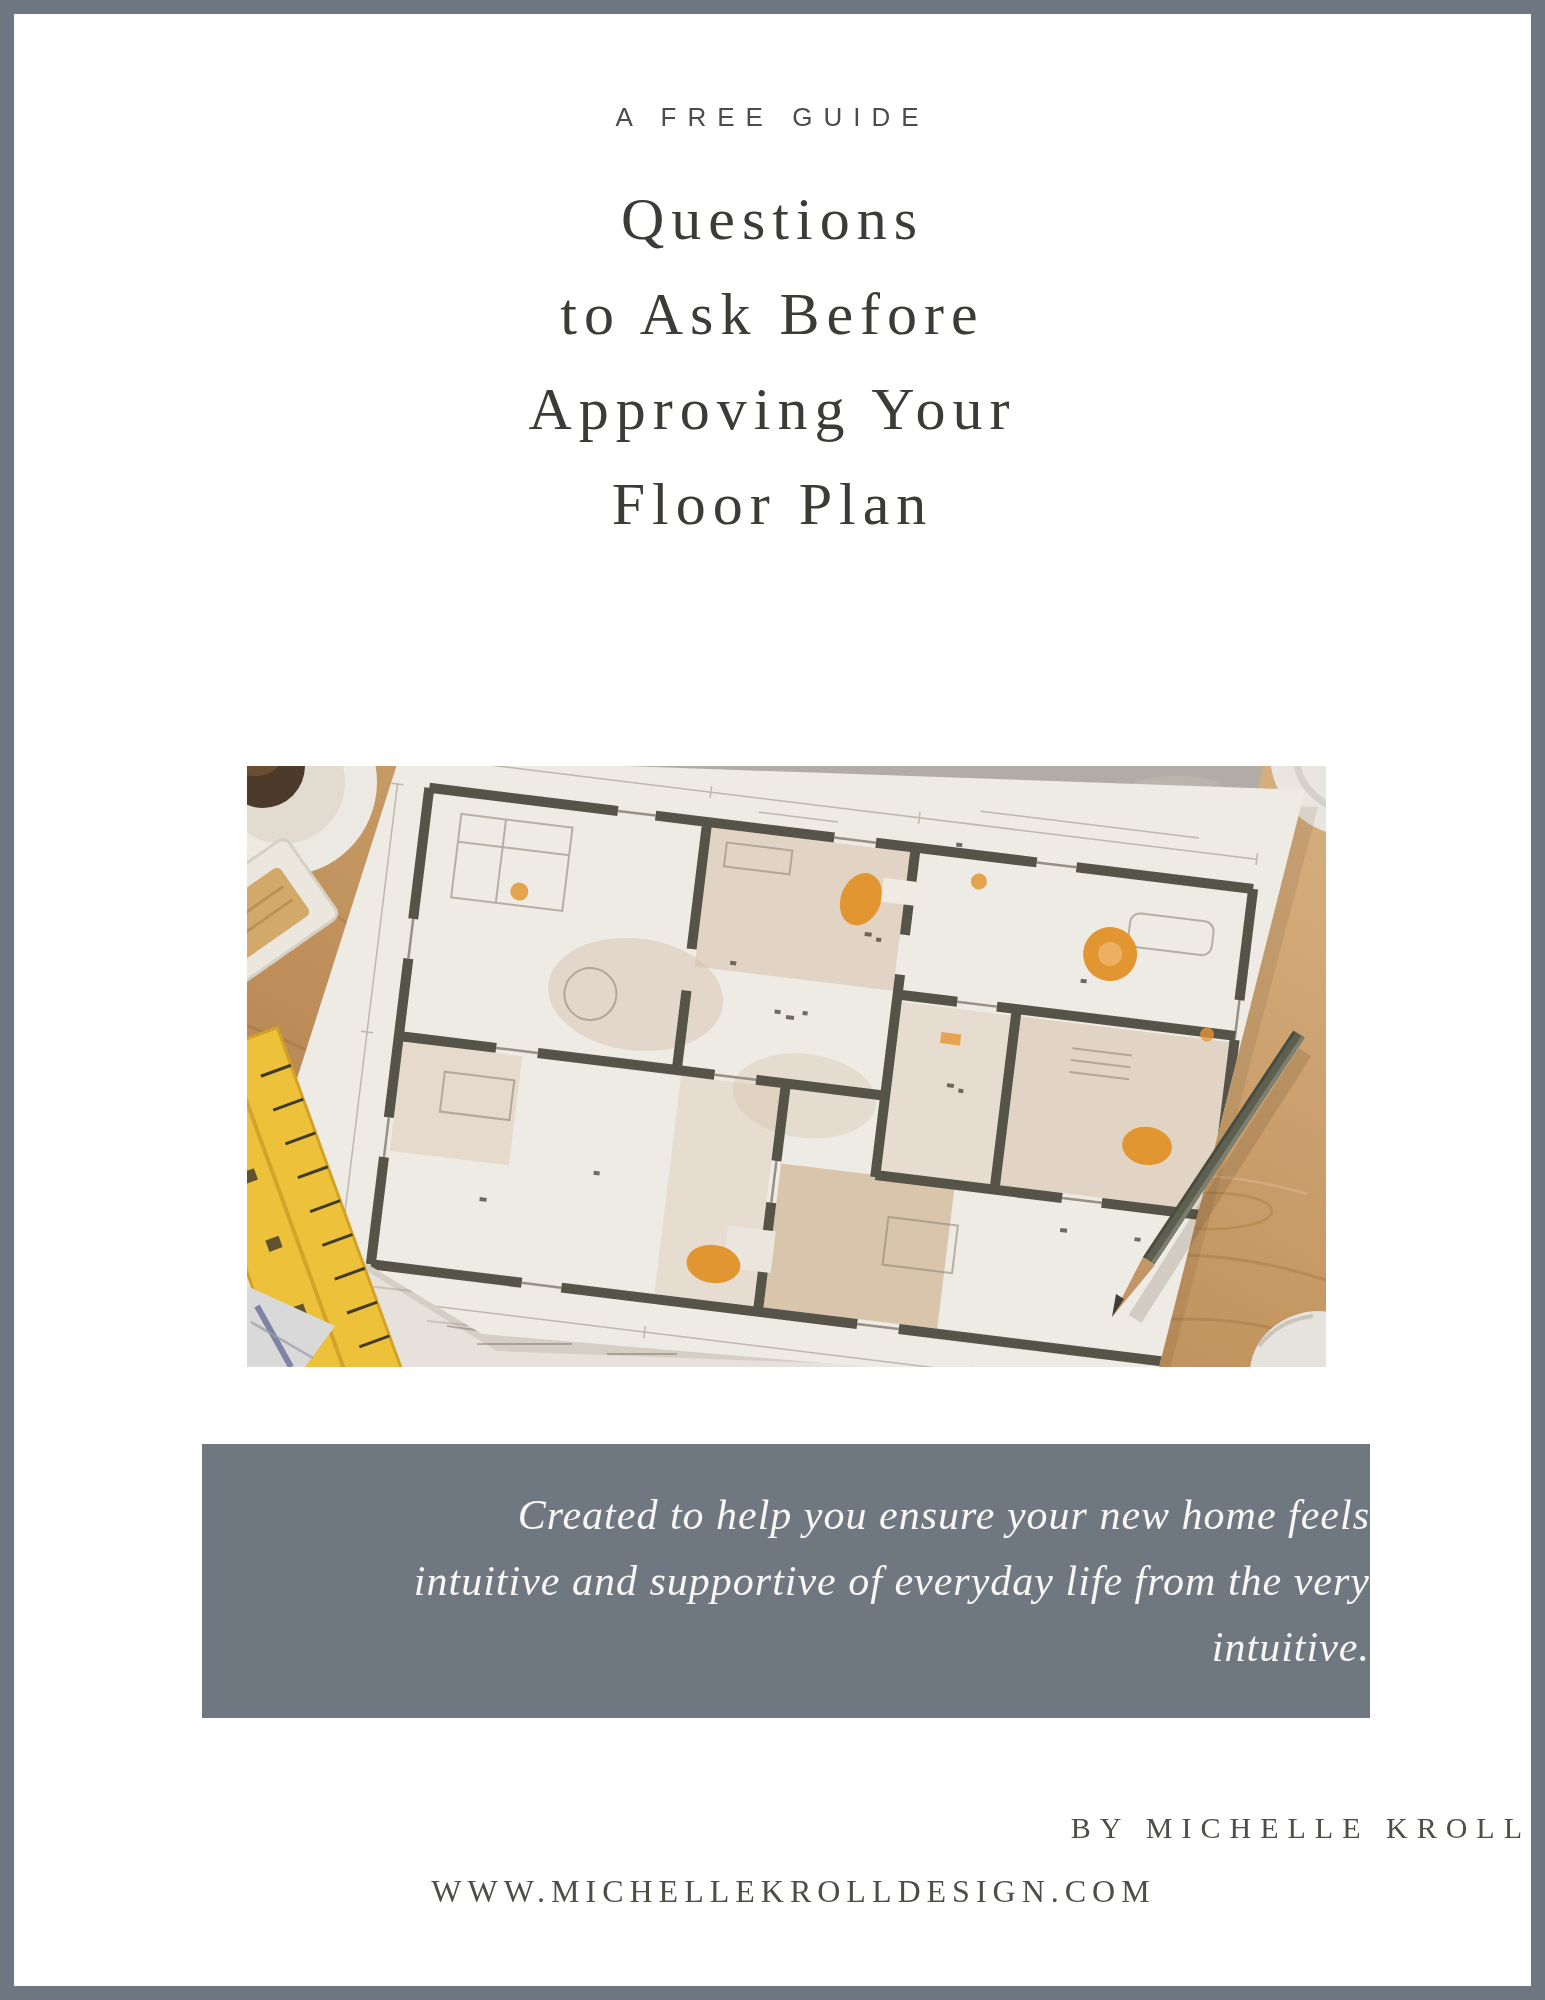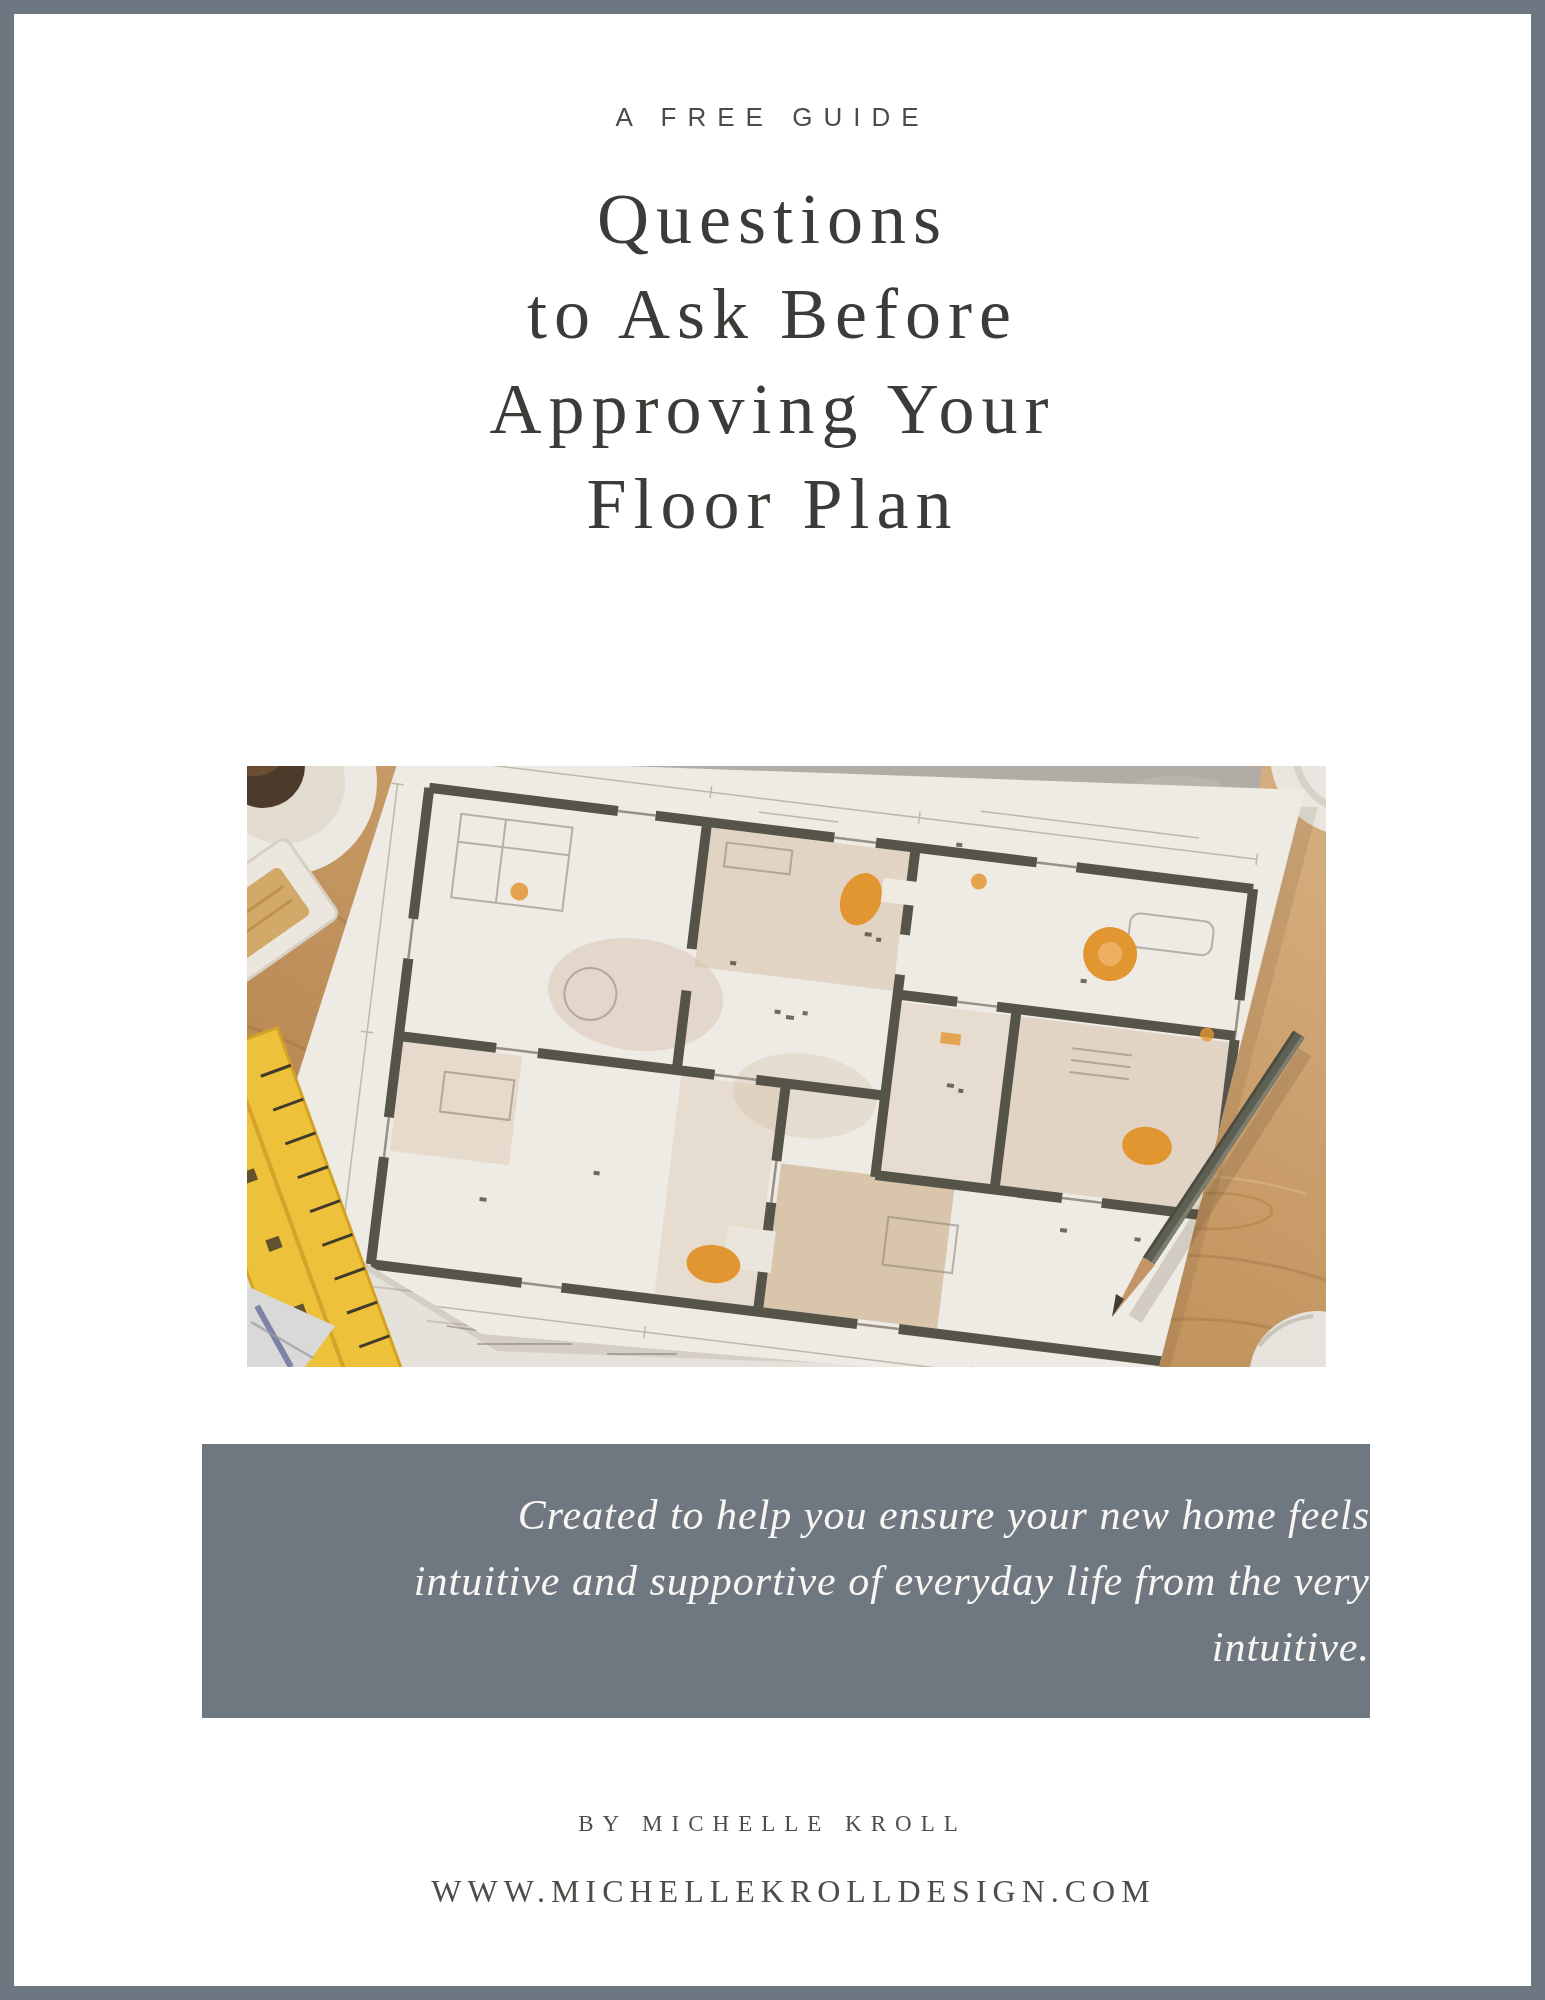--- a/index.html
+++ b/index.html
@@ -8,39 +8,39 @@
     background:#ffffff; border:14px solid var(--border_gray,#6e7681);
     font-family:"Liberation Serif", serif; overflow:hidden;
   }
   .eyebrow {
     position:absolute; top:88px; left:0; right:0; text-align:center;
     font-family:"Liberation Sans", sans-serif;
     font-size:26px; letter-spacing:11px; color:var(--label_ink,#4c4b49);
   }
   .title {
     position:absolute; top:158px; left:0; right:0; text-align:center;
-    font-size:72px; line-height:95px; letter-spacing:7px;
+    font-size:60px; line-height:95px; letter-spacing:7px;
     color:var(--title_ink,#3c3b38); font-weight:400;
   }
   .title span { display:block; }
   .photo {
     position:absolute; left:233px; top:752px; width:1079px; height:601px;
     overflow:hidden; background:var(--wood,#c79862);
   }
   .photo svg { display:block; width:100%; height:100%; }
   .quote {
     position:absolute; left:188px; top:1430px; width:1168px; height:274px;
     background:var(--quote_bg,#6f7781); color:var(--quote_text,#f8f7f3);
     display:flex; flex-direction:column; justify-content:center; align-items:flex-end;
     font-style:italic; font-size:42px; line-height:66px; letter-spacing:1px;
     text-align:center;
   }
   .byline {
-    position:absolute; top:1797px; left:0; right:0; text-align:center;
-    font-size:23px; letter-spacing:9px; color:var(--byline_ink,#514e4a);
+    position:absolute; top:1797px; left:0; right:0; text-align:right;
+    font-size:30px; letter-spacing:9px; color:var(--byline_ink,#514e4a);
   }
   .website {
     position:absolute; top:1859px; left:0; right:0; text-align:center;
     font-size:32px; letter-spacing:6px; color:var(--byline_ink,#4c4946);margin-left:42px;
   }
 </style>
 </head>
 <body>
 
 <div class="page">

